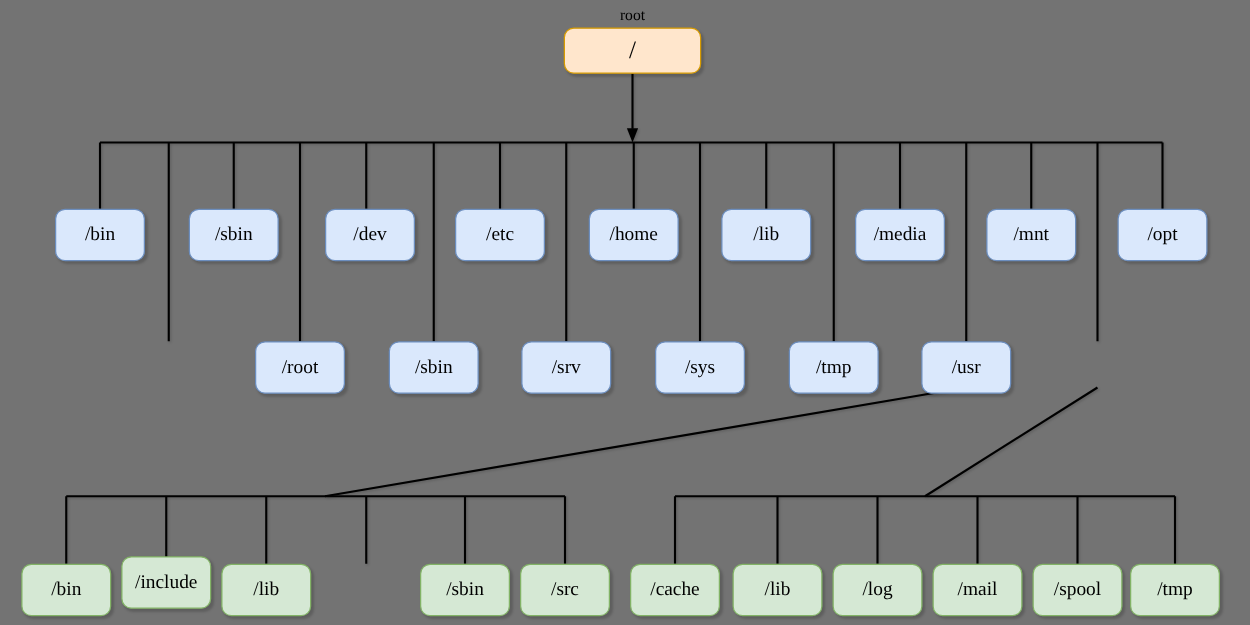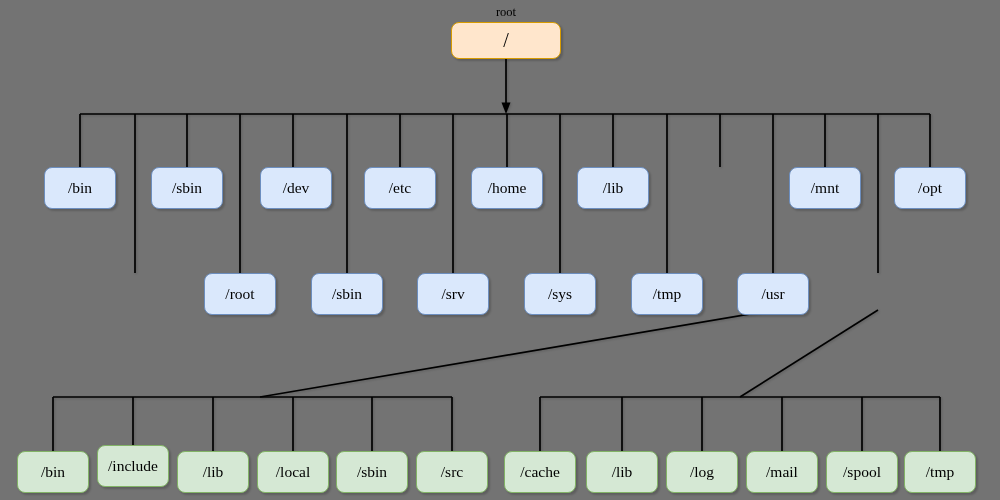--- a/index.html
+++ b/index.html
@@ -68,34 +68,34 @@
 
   <div class="rootcap">root</div>
   <div class="rootbox">/</div>
 
   <div class="node lvl1" style="left:44px;top:167px">/bin</div>
   <div class="node lvl1" style="left:151px;top:167px">/sbin</div>
   <div class="node lvl1" style="left:260px;top:167px">/dev</div>
   <div class="node lvl1" style="left:471px;top:167px">/home</div>
   <div class="node lvl1" style="left:364px;top:167px">/etc</div>
   <div class="node lvl1" style="left:577px;top:167px">/lib</div>
+  <div class="node lvl1" style="left:684px;top:167px">/media</div>
   <div class="node lvl1" style="left:789px;top:167px">/mnt</div>
   <div class="node lvl1" style="left:894px;top:167px">/opt</div>
 
   <div class="node lvl1" style="left:204px;top:273px">/root</div>
   <div class="node lvl1" style="left:311px;top:273px">/sbin</div>
   <div class="node lvl1" style="left:417px;top:273px">/srv</div>
   <div class="node lvl1" style="left:524px;top:273px">/sys</div>
   <div class="node lvl1" style="left:631px;top:273px">/tmp</div>
   <div class="node lvl1" style="left:737px;top:273px">/usr</div>
 
   <div class="node child" style="left:17px;top:451px">/bin</div>
   <div class="node child" style="left:97px;top:445px">/include</div>
   <div class="node child" style="left:177px;top:451px">/lib</div>
-  <div class="node child" style="left:257px;top:451px">/local</div>
   <div class="node child" style="left:336px;top:451px">/sbin</div>
   <div class="node child" style="left:504px;top:451px">/cache</div>
 
   <div class="node child" style="left:416px;top:451px">/src</div>
   <div class="node child" style="left:586px;top:451px">/lib</div>
   <div class="node child" style="left:666px;top:451px">/log</div>
   <div class="node child" style="left:746px;top:451px">/mail</div>
   <div class="node child" style="left:826px;top:451px">/spool</div>
   <div class="node child" style="left:904px;top:451px">/tmp</div>
 

